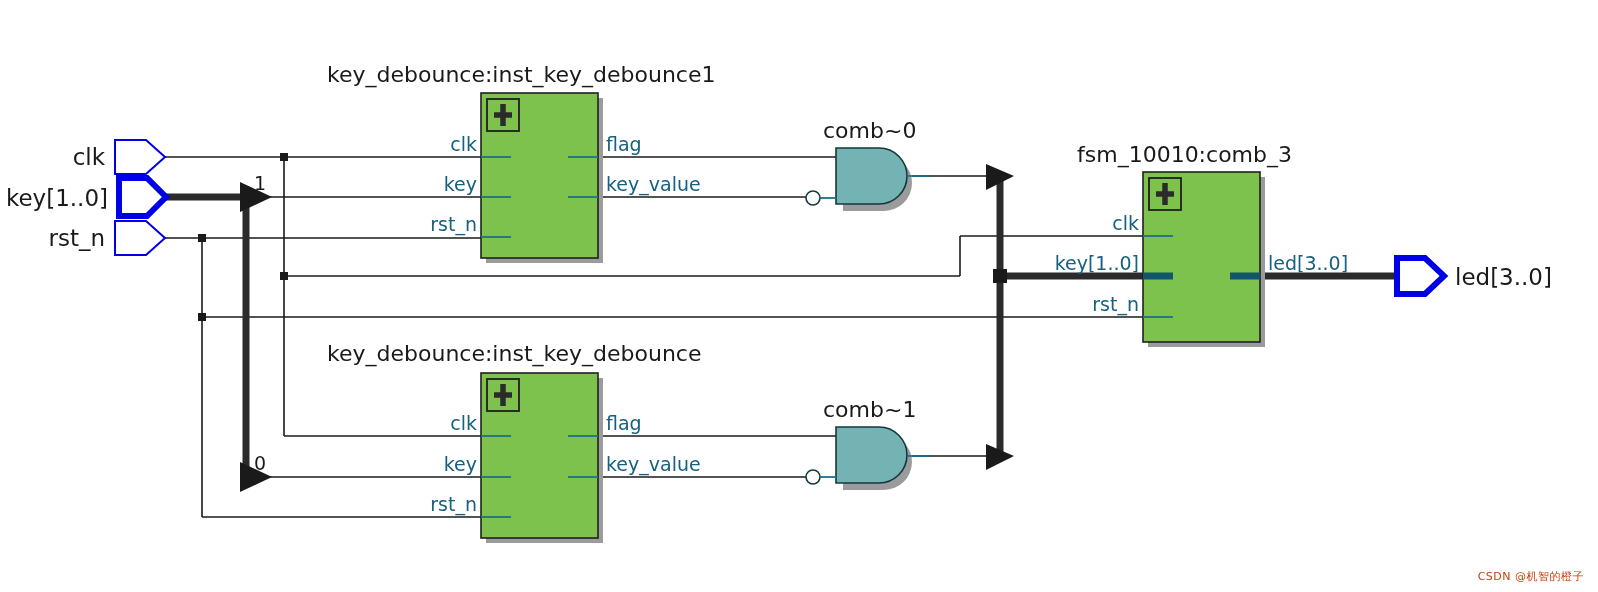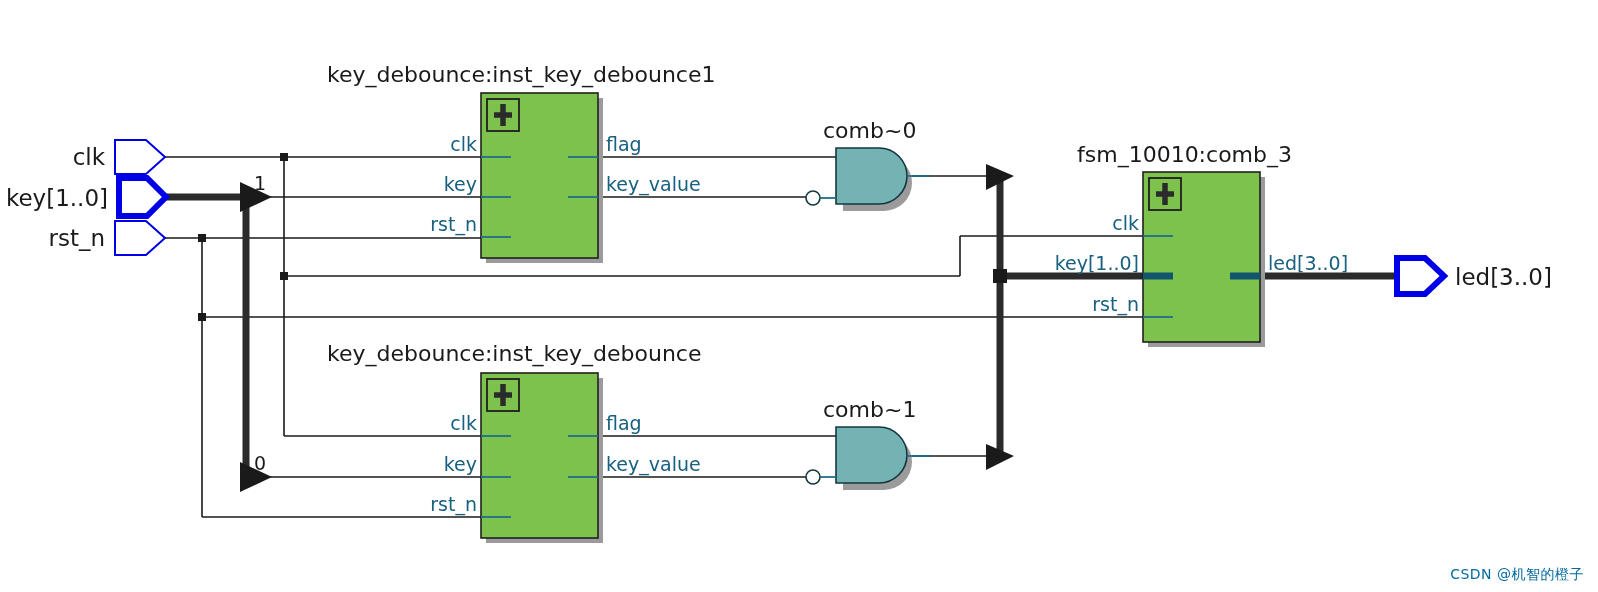--- a/index.html
+++ b/index.html
@@ -113,22 +113,22 @@
   .bitlabel {
     font-family: "DejaVu Sans", "Liberation Sans", sans-serif;
     font-size: 19px;
     fill: #1a1a1a;
   }
   .watermark {
     position: absolute;
     right: 14px;
     bottom: 8px;
     font-family: "DejaVu Sans", "Liberation Sans", sans-serif;
-    font-size: 14px;
-    color: #0369a1;
+    font-size: 11px;
+    color: #c2410c;
     letter-spacing: 0.5px;
     user-select: none;
   }
 </style>
 </head>
 <body>
 
 <div id="schematic-root">
 
   <svg id="schematic" viewBox="0 0 1598 592">

